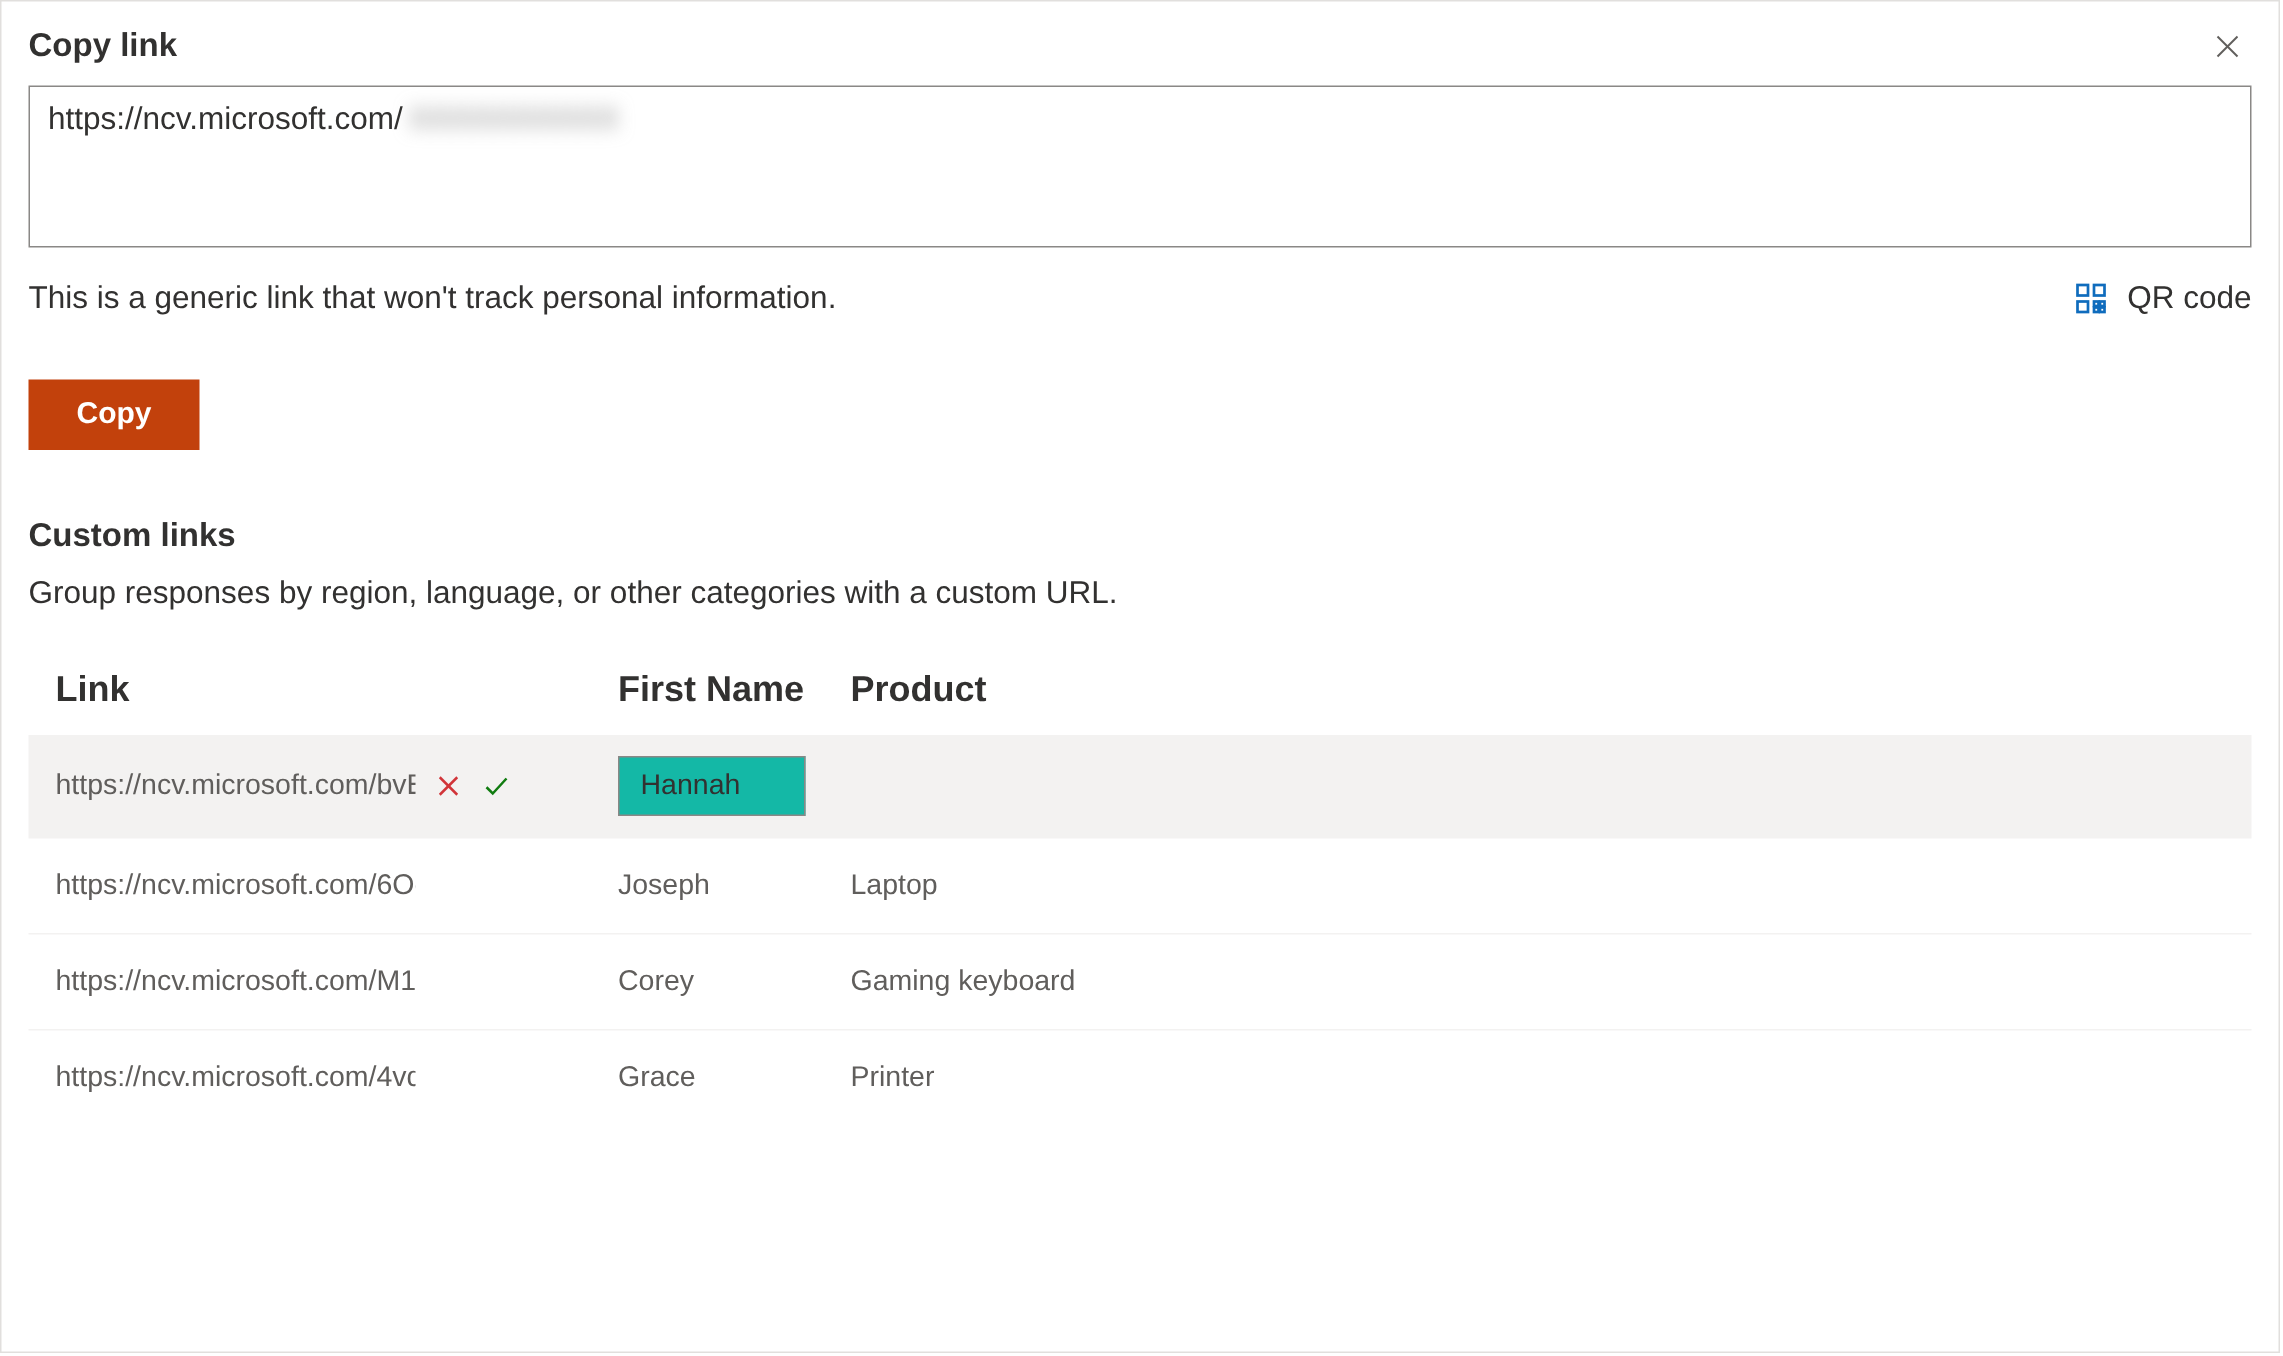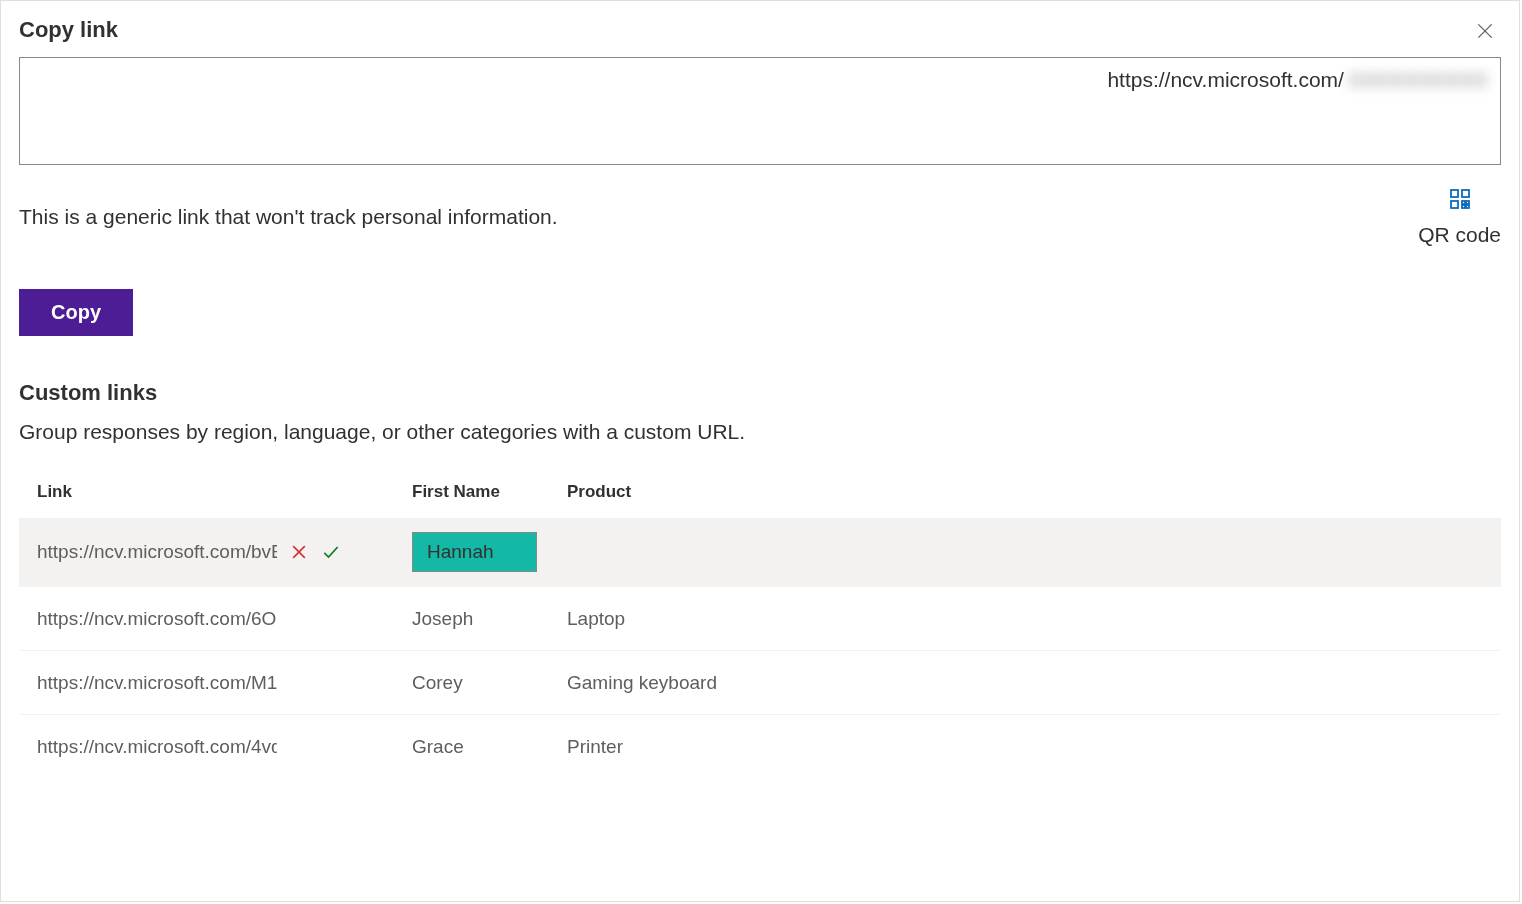--- a/index.html
+++ b/index.html
@@ -45,21 +45,20 @@
   .link-box {
     width: 100%;
     height: 108px;
     border: 1px solid #8a8886;
     padding: 10px 12px;
     font-size: 21px;
     color: #323130;
     background: #fff;
     display: flex;
     align-items: flex-start;
-    justify-content: flex-end;
   }
   .link-box .url-prefix { display: inline; }
   .link-box .url-blur {
     display: inline-block;
     filter: blur(6px);
     color: #888;
     margin-left: 4px;
   }
   .helper-row {
     display: flex;
@@ -71,27 +70,26 @@
     font-size: 21px;
     color: #323130;
   }
   .qr-link {
     display: inline-flex;
     align-items: center;
     gap: 12px;
     cursor: pointer;
     color: #323130;
     font-size: 21px;
-    flex-direction: column;
   }
   .qr-link .qr-icon { color: #0f6cbd; width: 24px; height: 24px; }
   .primary-btn {
     margin-top: 42px;
     border: none;
-    background: #4c1d95;
+    background: #c2410c;
     color: #fff;
     font-size: 20px;
     font-weight: 600;
     padding: 12px 32px;
     cursor: pointer;
   }
   .custom-section { margin-top: 44px; }
   .custom-desc {
     font-size: 21px;
     color: #323130;
@@ -108,21 +106,21 @@
     gap: 14px;
     font-size: 21px;
     color: #323130;
     cursor: pointer;
   }
   .action-link .action-icon { color: #0f6cbd; width: 22px; height: 22px; }
   .table-wrap { margin-top: 38px; }
   .table-header {
     display: flex;
     padding: 0 18px 16px 18px;
-    font-size: 17px;
+    font-size: 24px;
     font-weight: 600;
     color: #323130;
   }
   .col-link  { flex: 0 0 375px; }
   .col-fname { flex: 0 0 155px; }
   .col-prod  { flex: 1; }
   .table-row {
     display: flex;
     align-items: center;
     padding: 14px 18px;

